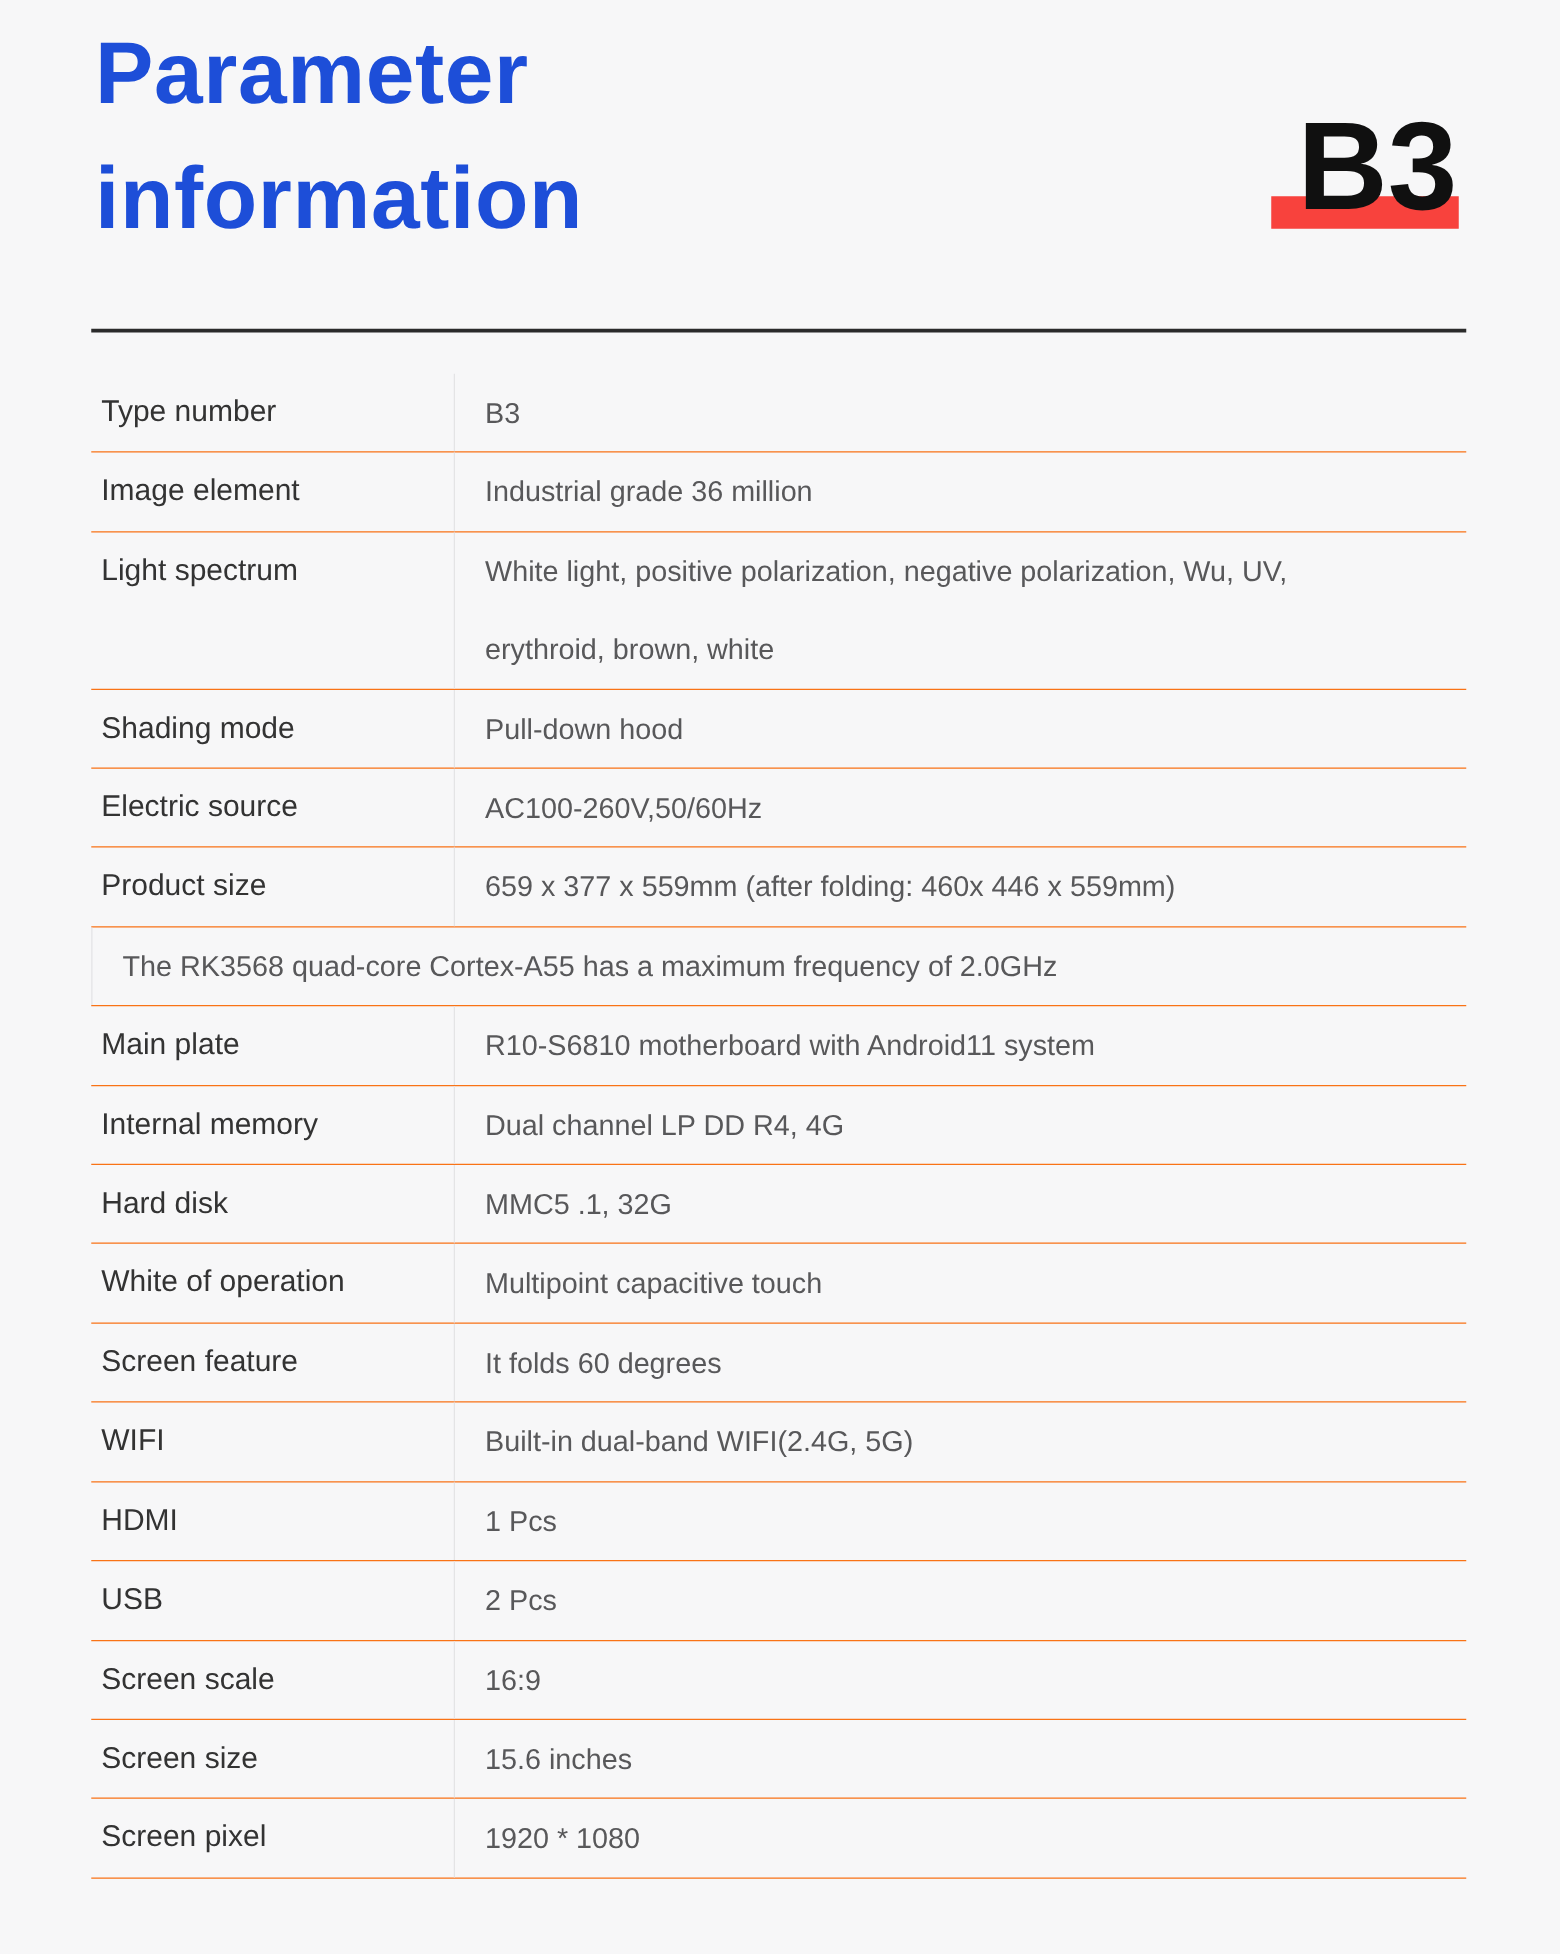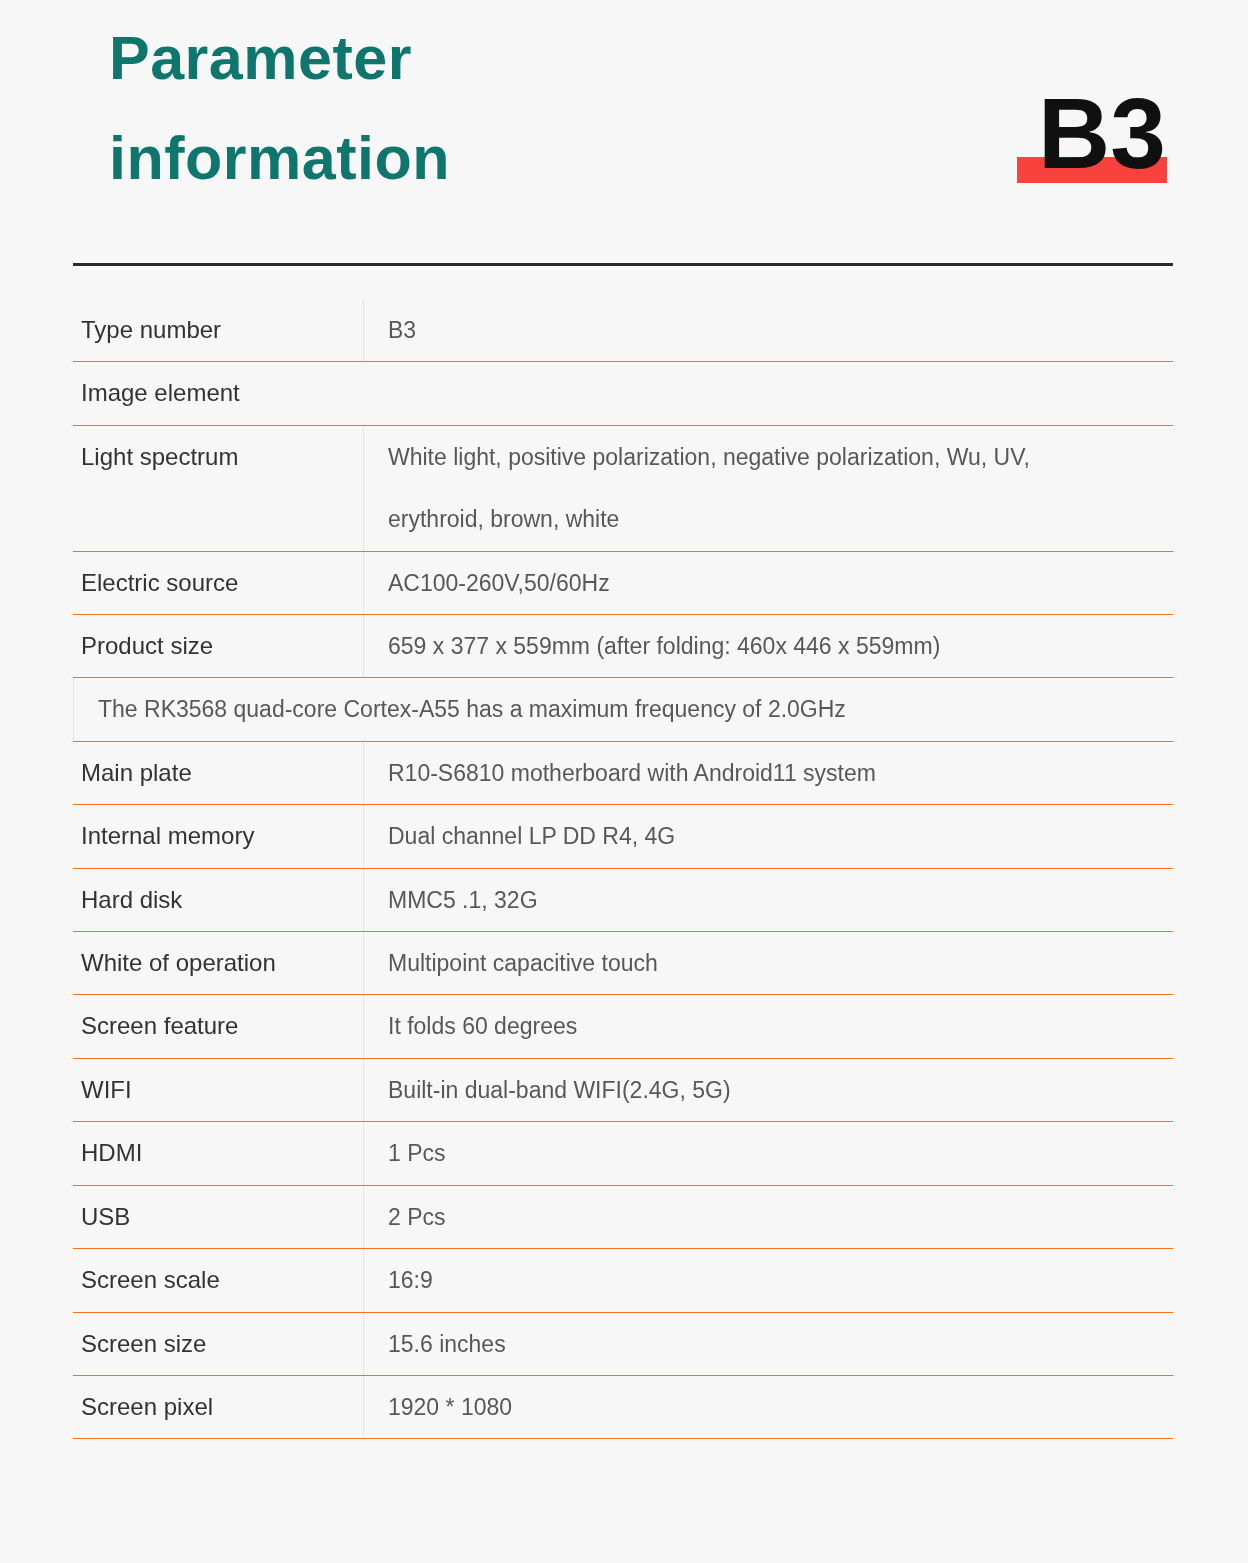--- a/index.html
+++ b/index.html
@@ -11,26 +11,25 @@
     height: 1563px;
     background: #f7f7f8;
     overflow: hidden;
     position: relative;
     font-family: "Liberation Sans", sans-serif;
   }
   .page-title {
     position: absolute;
     left: 76px;
     top: 8px;
-    font-size: 61px;
+    font-size: 70px;
     font-weight: bold;
-    color: #0f766e;
+    color: #1d4ed8;
     line-height: 100px;
     letter-spacing: 0.5px;
-    margin-left: 33px;
   }
   .title-line { display: block; }
 
   .badge-wrap {
     position: absolute;
     left: 1017px;
     top: 85px;
     width: 152px;
     height: 100px;
   }
@@ -111,25 +110,30 @@
 
 <div class="title-rule"></div>
 
 <div class="spec-table" id="spec-table">
     <div class="spec-row">
       <div class="spec-label">Type number</div>
       <div class="spec-value">B3</div>
     </div>
     <div class="spec-row">
       <div class="spec-label">Image element</div>
+      <div class="spec-value">Industrial grade 36 million</div>
     </div>
     <div class="spec-row">
       <div class="spec-label">Light spectrum</div>
       <div class="spec-value">White light, positive polarization, negative polarization, Wu, UV,
 erythroid, brown, white</div>
+    </div>
+    <div class="spec-row">
+      <div class="spec-label">Shading mode</div>
+      <div class="spec-value">Pull-down hood</div>
     </div>
     <div class="spec-row">
       <div class="spec-label">Electric source</div>
       <div class="spec-value">AC100-260V,50/60Hz</div>
     </div>
     <div class="spec-row">
       <div class="spec-label">Product size</div>
       <div class="spec-value">659 x 377 x 559mm (after folding: 460x 446 x 559mm)</div>
     </div>
     <div class="spec-row">

